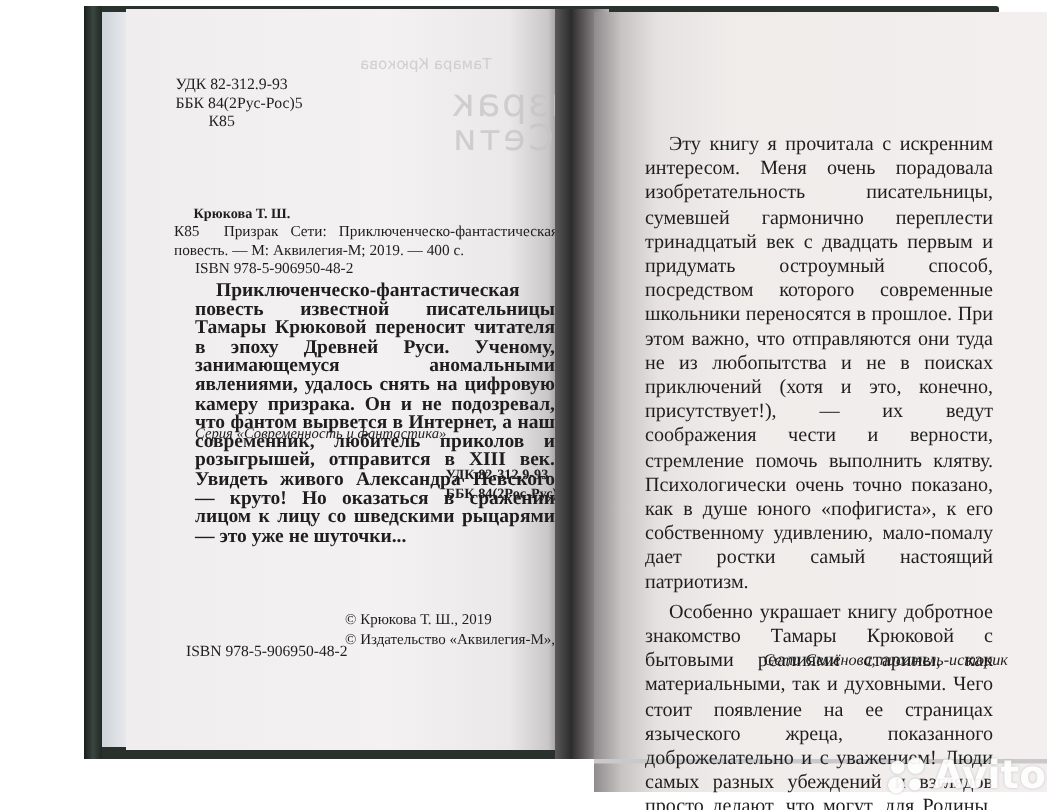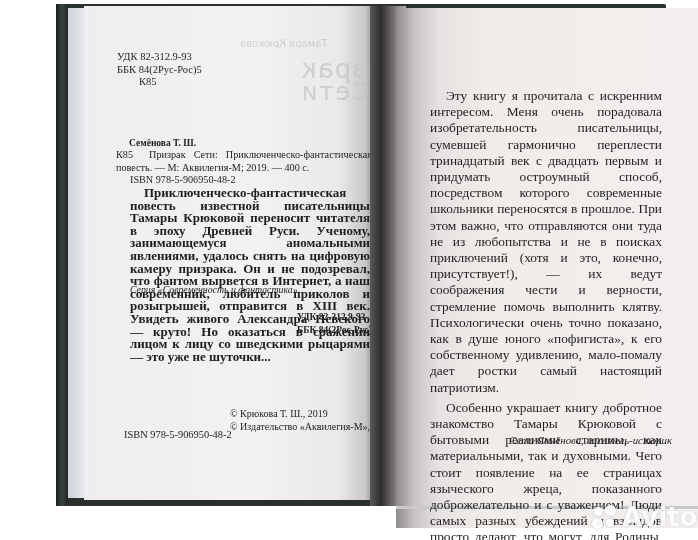--- a/index.html
+++ b/index.html
@@ -83,21 +83,21 @@
 <div class="bleed bleed-author">Тамара Крюкова</div>
 <div class="bleed bleed-title1">Призрак</div>
 <div class="bleed bleed-title2">Сети</div>
 
 <div class="txt codes">
   <div>УДК 82-312.9-93</div>
   <div>ББК 84(2Рус-Рос)5</div>
   <div class="k85">К85</div>
 </div>
 
-<div class="txt author">Семёнова Т. Ш.</div>
+<div class="txt author">Крюкова Т. Ш.</div>
 
 <div class="txt catalog">
   <span>К85</span>&nbsp;&nbsp;<span>Призрак Сети: Приключенческо-фантастическая повесть. — М: Аквилегия-М; 2019. — 400 с.</span>
   <span class="isbn">ISBN 978-5-906950-48-2</span>
 </div>
 
 <div class="txt annot">Приключенческо-фантастическая повесть известной писательницы Тамары Крюковой переносит читателя в эпоху Древней Руси. Ученому, занимающемуся аномальными явлениями, удалось снять на цифровую камеру призрака. Он и не подозревал, что фантом вырвется в Интернет, а наш современник, любитель приколов и розыгрышей, отправится в XIII век. Увидеть живого Александра Невского — круто! Но оказаться в сражении лицом к лицу со шведскими рыцарями — это уже не шуточки...</div>
 
 <div class="txt series">Серия «Современность и фантастика»</div>
 

